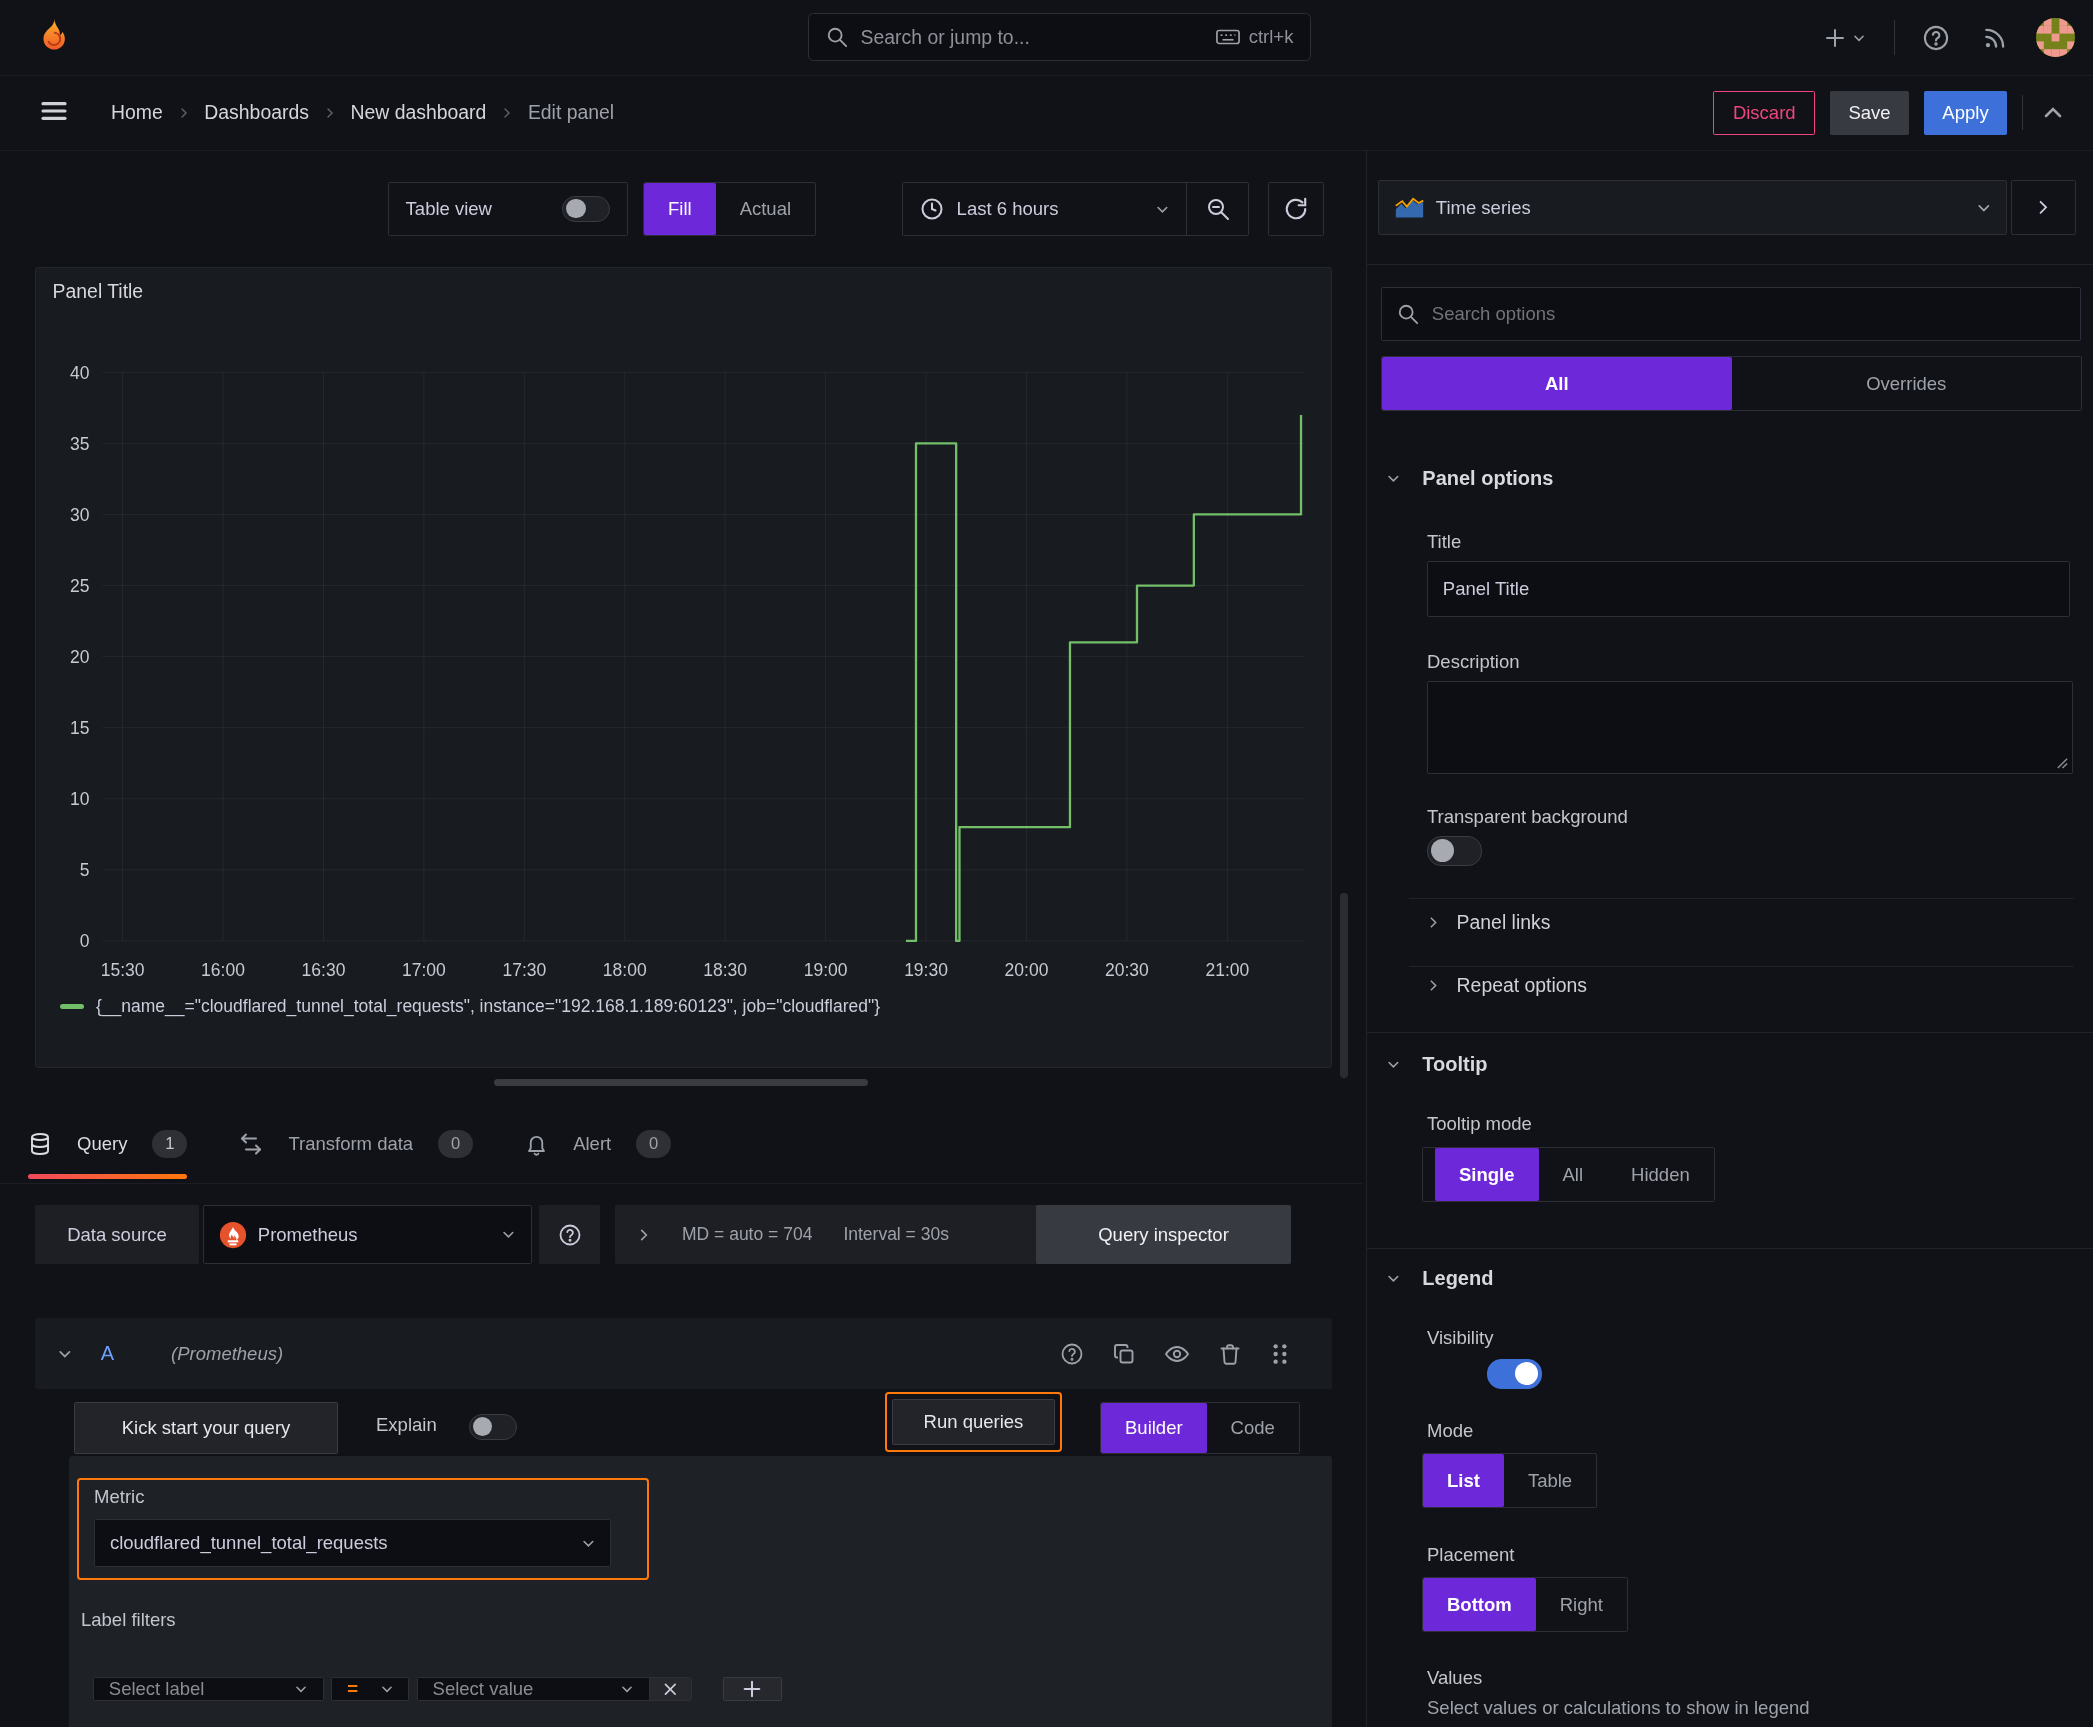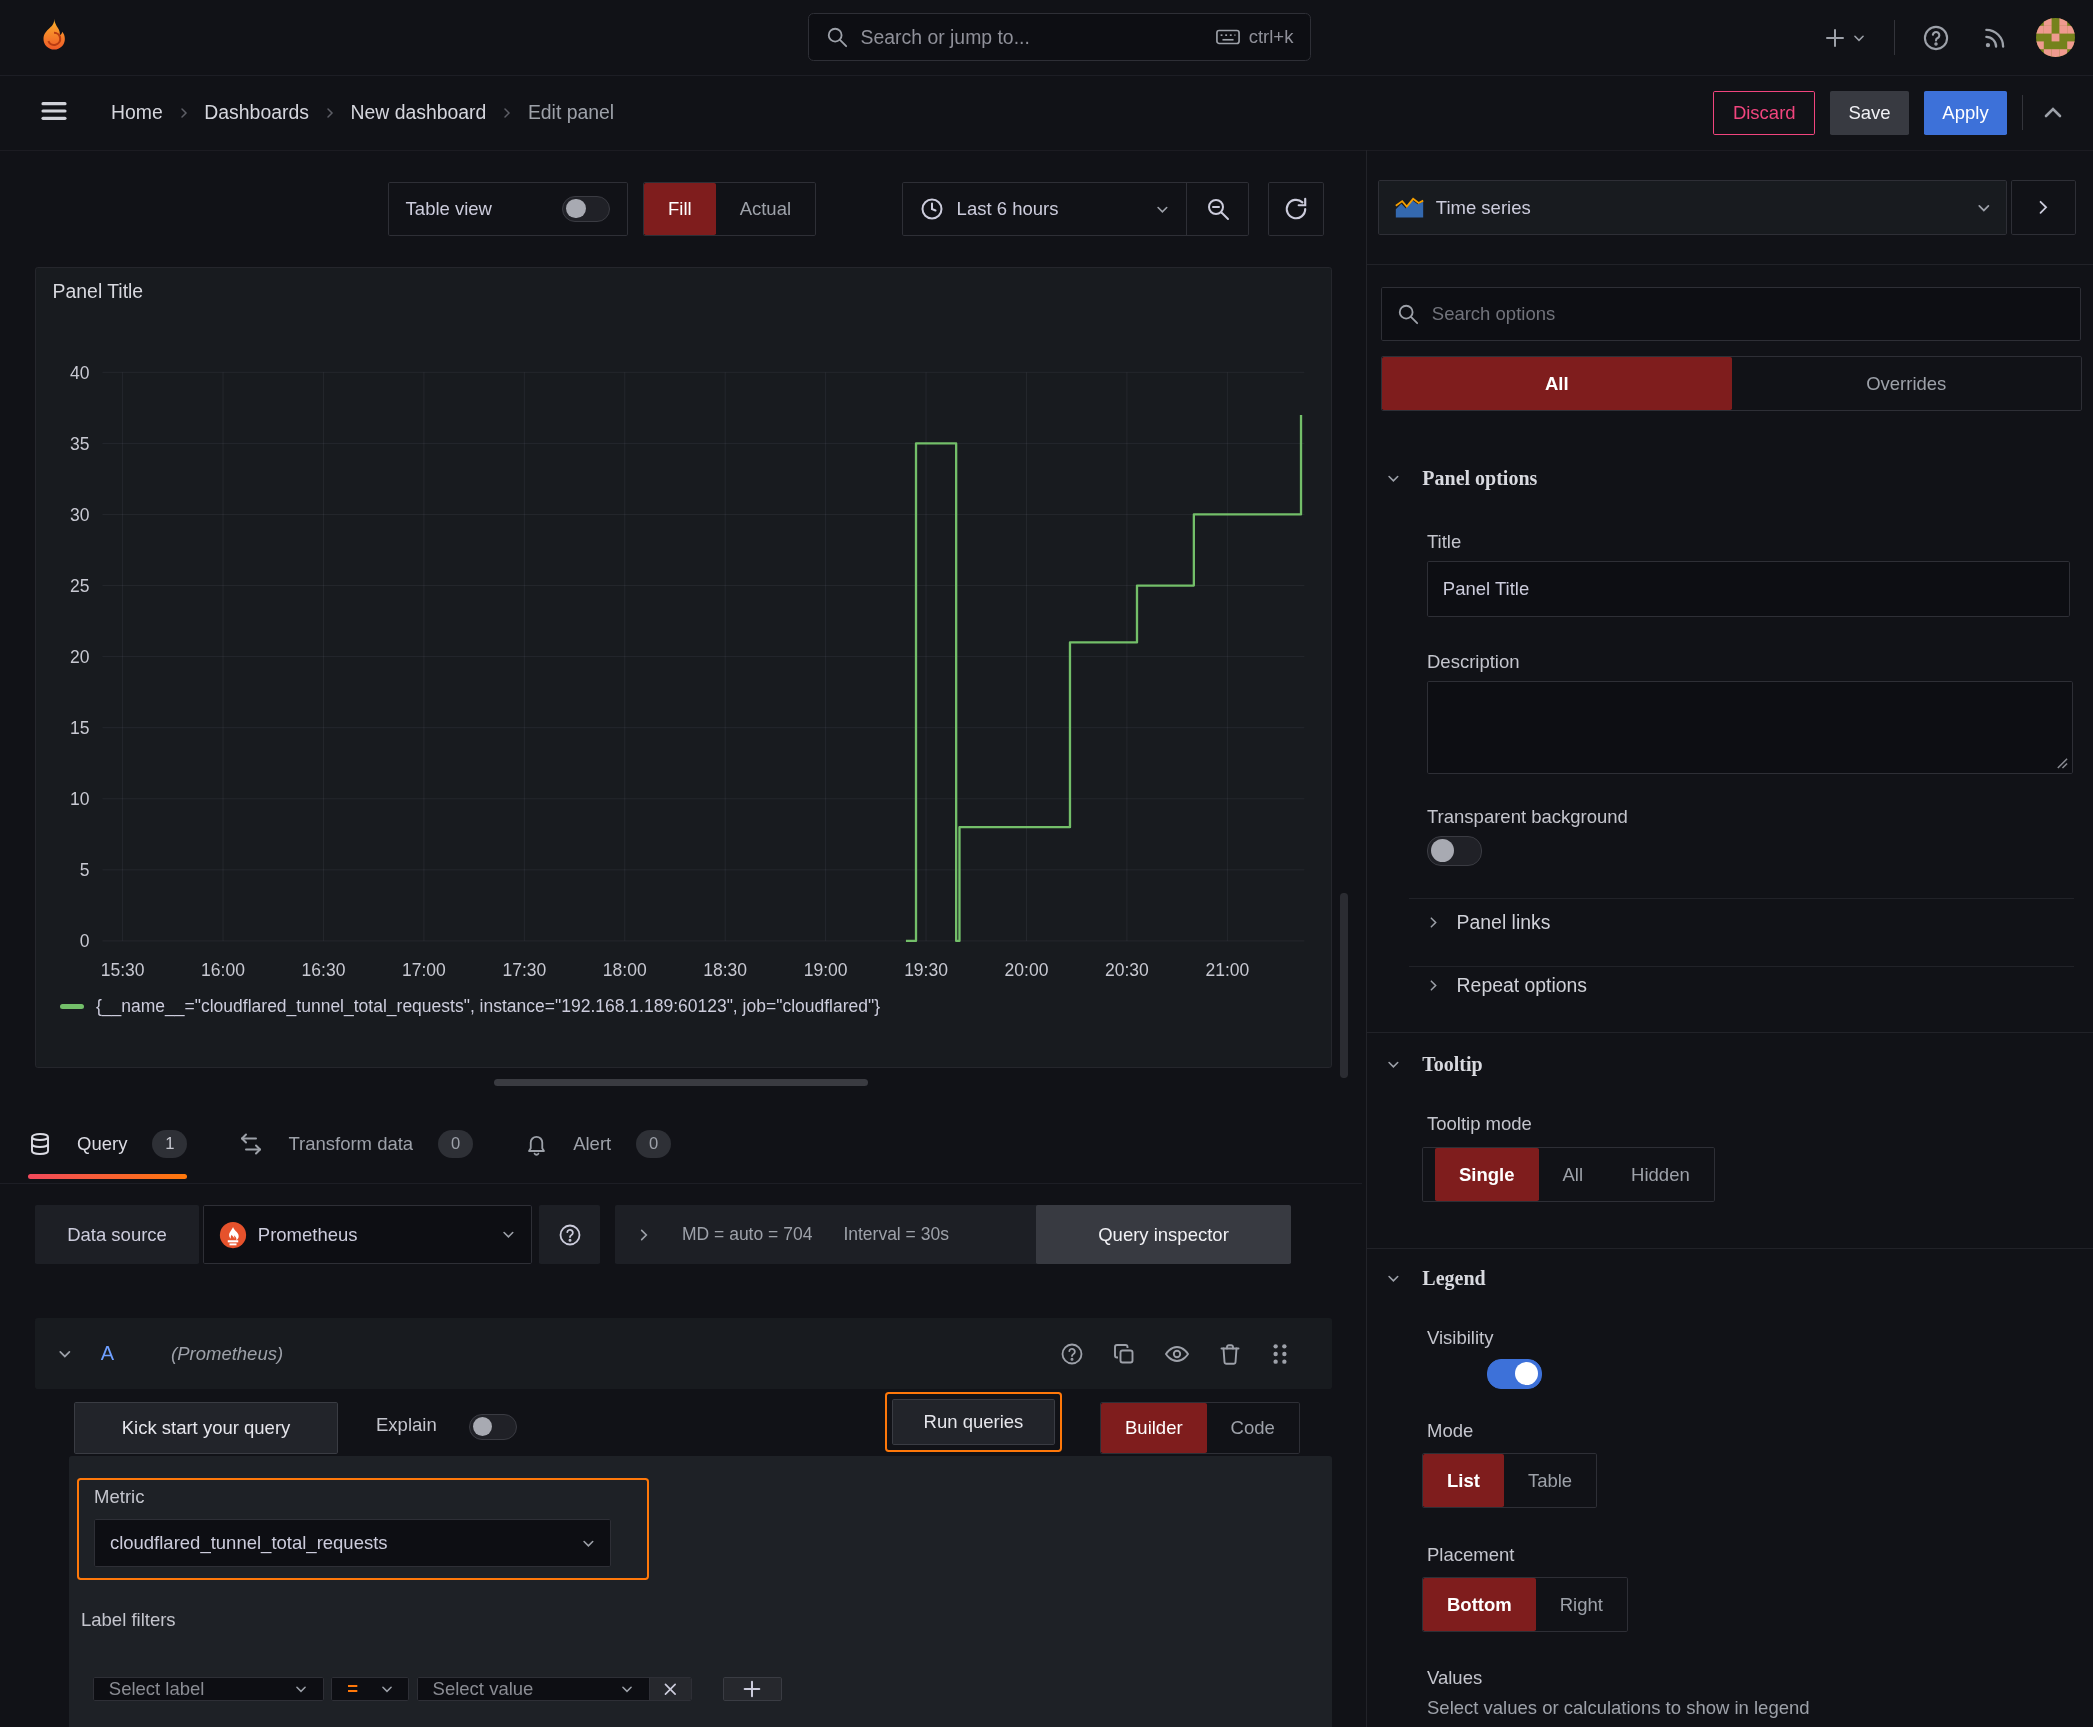--- a/index.html
+++ b/index.html
@@ -39,21 +39,21 @@
        display:flex;align-items:center;background:transparent;}
   .toggle{position:relative;width:48px;height:26px;border-radius:14px;background:#202127;
           border:0.9px solid #3a3b42;display:inline-block;cursor:pointer;box-sizing:border-box;}
   .toggle .knob{position:absolute;top:1.8px;left:2.8px;width:19.4px;height:19.4px;border-radius:50%;background:#a8aab2;}
   .toggle.on{background:#3d71d9;border-color:#3d71d9;}
   .toggle.on .knob{left:auto;right:2.8px;background:#ffffff;}
   .seg{position:absolute;border:0.9px solid #2e2f36;border-radius:1.8px;display:flex;align-items:stretch;
        box-sizing:border-box;overflow:hidden;background:transparent;}
   .seg-item{display:flex;align-items:center;justify-content:center;padding:0 24px;color:#9da1a9;
             cursor:pointer;font-size:18.5px;white-space:nowrap;}
-  .seg-item.active{background:#7f1d1d;color:#ffffff;border-radius:1.8px;}
+  .seg-item.active{background:#6d28d9;color:#ffffff;border-radius:1.8px;}
   
   .panel{position:absolute;left:35px;top:267px;width:1297px;height:801px;background:#181b1f;
          border:0.9px solid #25262c;border-radius:2.8px;box-sizing:border-box;}
   .panel-title{position:absolute;left:16.6px;top:12px;font-size:19.4px;color:#d8d9df;font-weight:500;cursor:pointer;}
   .legend-row{position:absolute;left:24px;top:728px;display:flex;align-items:center;gap:12px;font-size:17.5px;color:#ccccdc;}
   .legend-swatch{width:24px;height:4.6px;border-radius:2.8px;display:inline-block;cursor:pointer;}
   .drag-pill{position:absolute;left:494px;top:1079px;width:374px;height:7.4px;border-radius:3.7px;
              background:rgba(204,204,220,0.22);cursor:row-resize;}
   .vscroll{position:absolute;left:1340px;top:893px;width:8.3px;height:185px;border-radius:3.7px;
            background:rgba(204,204,220,0.14);cursor:pointer;}
@@ -86,21 +86,21 @@
   .orange-box{position:absolute;border:2.8px solid #ff780a;border-radius:3.7px;box-sizing:border-box;}
   .editorpanel{position:absolute;left:69px;top:1456px;width:1263px;height:277px;background:#1e2126;border-radius:2.8px;}
   .fieldlabel{font-size:18.5px;color:#c4c5cd;}
   .xchip{width:41px;align-self:stretch;background:#26282d;display:flex;align-items:center;justify-content:center;
          cursor:pointer;border-left:0.9px solid #2e2f36;}
   .sqbtn{background:#26282d;border:0.9px solid #3a3c43;border-radius:1.8px;display:flex;align-items:center;
          justify-content:center;cursor:pointer;color:#ccccdc;}
   
   .sidebar{position:absolute;left:1366px;top:150px;width:727px;height:1578px;border-left:0.9px solid #222329;box-sizing:border-box;}
   .sb-divider{position:absolute;height:0.9px;background:rgba(204,204,220,0.09);}
-  .sb-header{position:absolute;display:flex;align-items:center;gap:22px;font-size:20px;font-weight:600;color:#d8d9df;cursor:pointer;font-family:Liberation Serif, serif;}
+  .sb-header{position:absolute;display:flex;align-items:center;gap:22px;font-size:20px;font-weight:600;color:#d8d9df;cursor:pointer;}
   .sb-subrow{position:absolute;display:flex;align-items:center;gap:16.6px;font-size:19.4px;color:#d0d1d8;cursor:pointer;}
   .input{background:#0d0e13;border:0.9px solid #2e2f36;border-radius:1.8px;color:#ccccdc;font-size:18.5px;
          font-family:inherit;box-sizing:border-box;padding:0 14.8px;}
   input.input::placeholder,textarea.input::placeholder{color:#71737b;}
   .resize-glyph{position:absolute;right:3.7px;bottom:3.7px;}
 </style>
 </head>
 <body>
 
 <div id="app">

